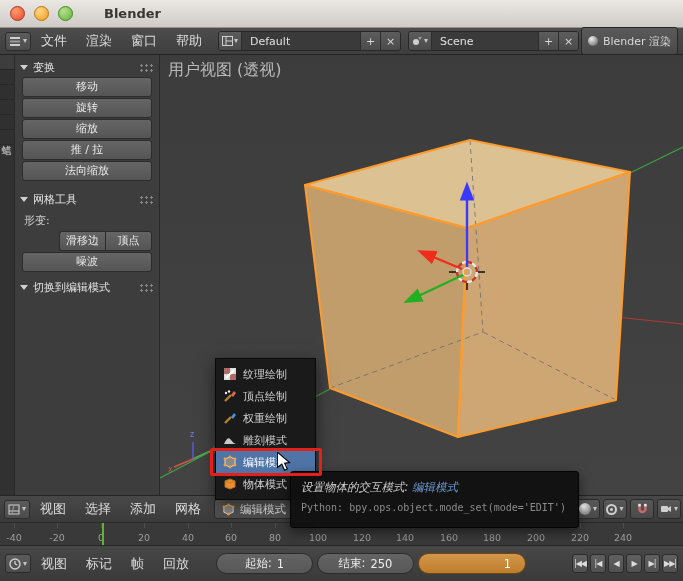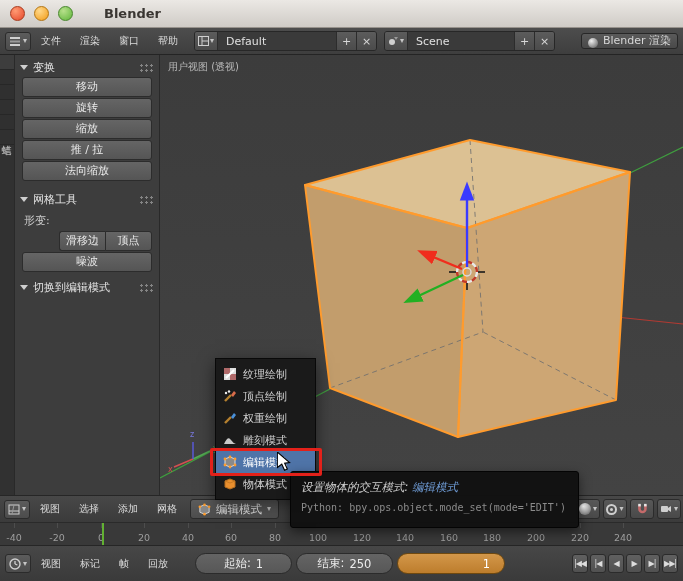--- a/index.html
+++ b/index.html
@@ -14,33 +14,33 @@
   .winbtn { width:15px; height:15px; border-radius:50%; }
   .winbtn.close { background:radial-gradient(circle at 35% 30%, #ff9a73, #e5472a); border:1px solid #a93a1c; }
   .winbtn.min   { background:radial-gradient(circle at 35% 30%, #ffd88a, #f29b17); border:1px solid #b37410; }
   .winbtn.max   { background:radial-gradient(circle at 35% 30%, #b7e08b, #5fb53a); border:1px solid #47862c; }
   .wintitle { margin-left:22px; font-weight:bold; font-size:13px; color:#3a3632; }
 
   
   .topbar { position:absolute; top:28px; left:0; width:683px; height:27px;
     background:linear-gradient(#4d4d4d,#3e3e3e); border-bottom:1px solid #242424;
     display:flex; align-items:center; padding:0 5px; gap:1px; white-space:nowrap; }
-  .menu-item { padding:4px 9px; border-radius:3px; color:#dcdcdc; font-size:10px;font-family:Liberation Serif, serif; }
+  .menu-item { padding:4px 9px; border-radius:3px; color:#dcdcdc; font-size:13px;font-family:Liberation Serif, serif; }
   .icon-btn { width:26px; height:19px; border:1px solid #2b2b2b; border-radius:3px;
     background:linear-gradient(#5c5c5c,#4c4c4c); display:flex; align-items:center;
     justify-content:center; gap:2px; color:#cfcfcf; }
   .dd-arrow { font-size:8px; color:#c5c5c5; line-height:1; }
   .dselector { display:flex; align-items:stretch; height:20px; border:1px solid #272727;
     border-radius:3px; overflow:hidden; margin-left:6px; }
   .dsel-icon { width:23px; background:linear-gradient(#5c5c5c,#4b4b4b); display:flex;
     align-items:center; justify-content:center; gap:1px; border-right:1px solid #2c2c2c; }
   .dsel-text { background:#3a3a3a; display:flex; align-items:center; padding:0 8px; color:#e0e0e0; }
   .dsel-btn { width:20px; background:linear-gradient(#5c5c5c,#4b4b4b); border-left:1px solid #2c2c2c;
     display:flex; align-items:center; justify-content:center; color:#d8d8d8; font-size:11px; }
-  .engine { margin-left:auto; display:flex; align-items:flex-end; gap:5px; height:16px;
+  .engine { margin-left:auto; display:flex; align-items:center; gap:5px; height:28px;
     padding:0 6px; border:1px solid #272727; border-radius:3px;
     background:linear-gradient(#5a5a5a,#494949); }
   .engine-dot { width:10px; height:10px; border-radius:50%;
     background:radial-gradient(circle at 35% 30%, #efefef, #8a8a8a 65%, #555); }
 
   
   .toolshelf { position:absolute; left:0; top:55px; width:160px; height:440px;
     background:#3d3d3d; border-right:1px solid #292929; display:flex; }
   .tabstrip { width:15px; background:#313131; border-right:1px solid #292929;
     display:flex; flex-direction:column; }
@@ -61,21 +61,21 @@
   .btn-row { display:flex; margin:1px 7px;padding-left:37px; }
   .btn-row .tool-btn { flex:1; margin:0; }
   .btn-row .tool-btn:first-child { border-radius:3px 0 0 3px; border-right:none; }
   .btn-row .tool-btn:last-child { border-radius:0 3px 3px 0; }
   .deform-label { color:#cdcdcd; padding:5px 9px 2px; }
   .panel-gap { height:8px; }
 
   
   .viewport { position:absolute; left:160px; top:55px; width:523px; height:440px;
     background:linear-gradient(#3c3c3c,#434343); overflow:hidden; }
-  .view-label { position:absolute; left:8px; top:5px; color:#b9b9b9; font-size:10px; z-index:2; }
+  .view-label { position:absolute; left:8px; top:5px; color:#b9b9b9; font-size:16px; z-index:2; }
   .scene-svg { position:absolute; inset:0; }
 
   
   .mode-menu { position:absolute; left:215px; top:358px; width:101px; z-index:30;
     background:#1a1a1a; border:1px solid #090909; border-radius:0; padding:4px 0;
     box-shadow:0 5px 16px rgba(0,0,0,.55); }
   .mm-item { display:flex; align-items:center; gap:6px; height:22px; padding:0 7px;
     color:#d2d2d2; font-size:11px; }
   .mm-item.sel { background:#4f74a8; color:#fff; }
   .mm-icon { width:14px; height:14px; flex:none; display:flex; }

